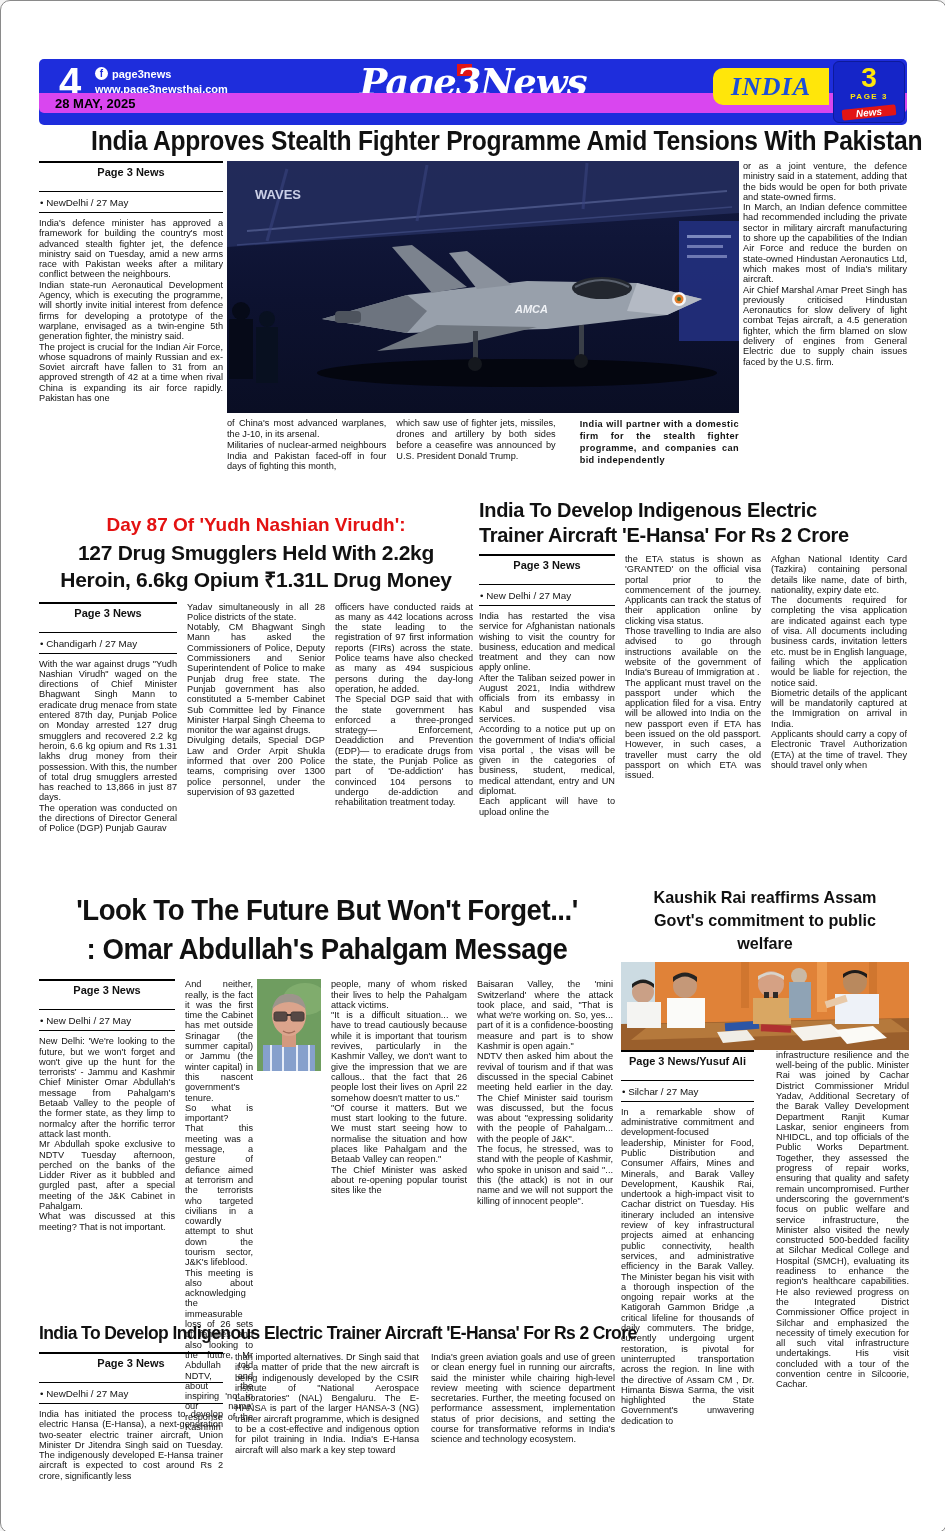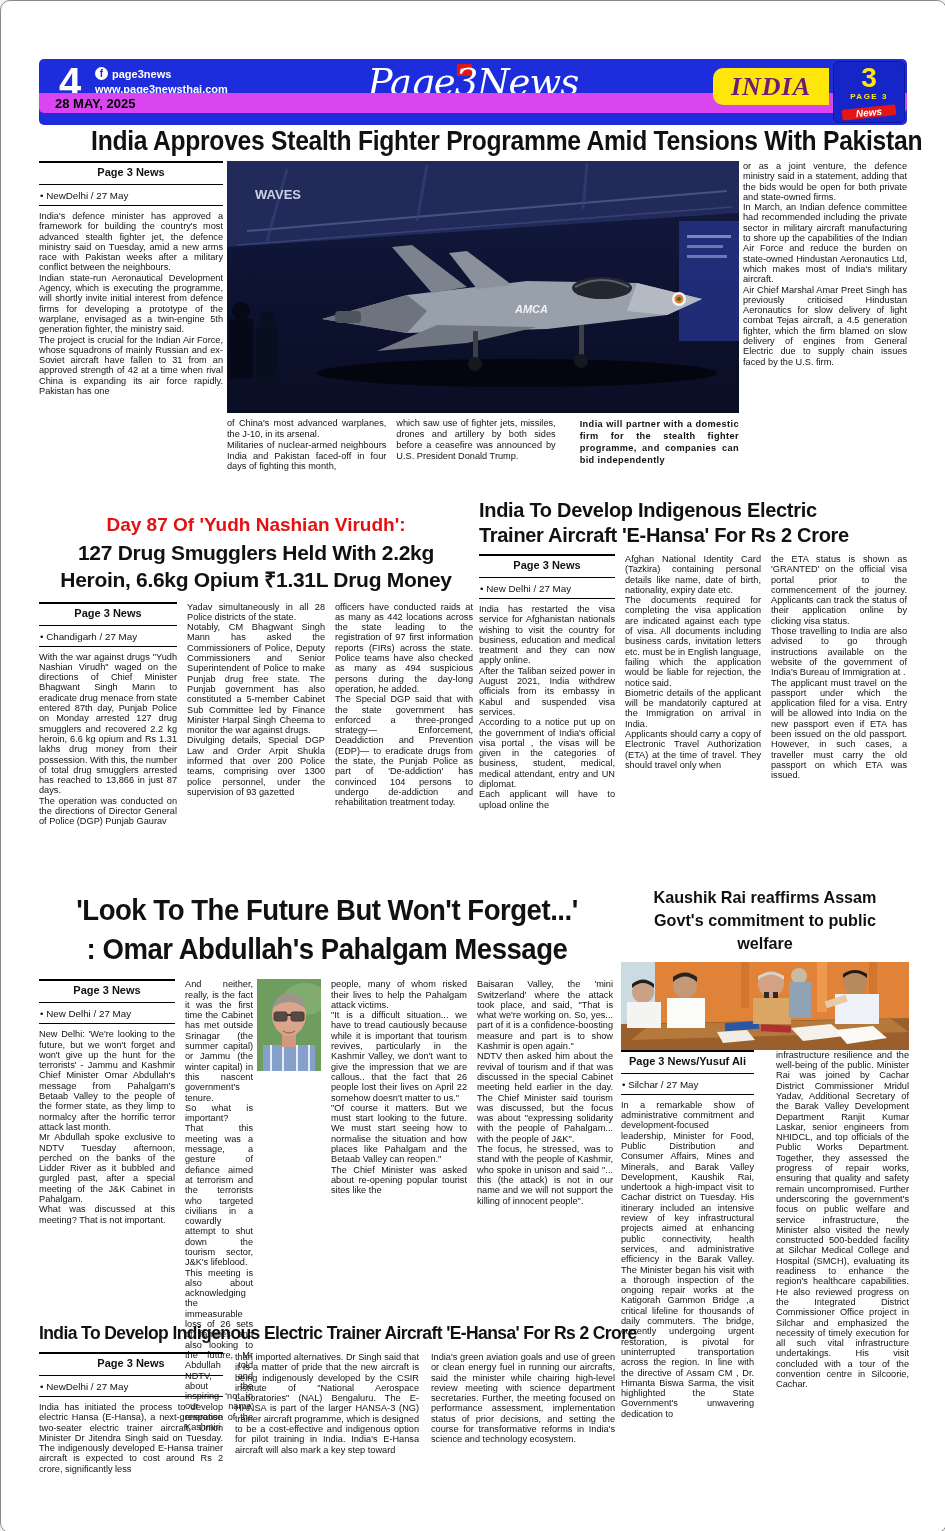--- a/index.html
+++ b/index.html
@@ -8,46 +8,46 @@
   
   .hdr{position:absolute;left:38px;top:58px;width:868px;height:66px;background:#1e2ddc;border-radius:5px;}
   .hdr-num{position:absolute;left:8px;top:0px;width:46px;text-align:center;font-size:40px;font-weight:bold;color:#fff;line-height:46px;}
   .hdr-brand{position:absolute;left:56px;top:8px;color:#fff;}
   .brand-row{display:flex;align-items:center;gap:4px;font-size:11px;font-weight:bold;}
   .fb{width:13px;height:13px;border-radius:50%;background:#fff;color:#1e2ddc;font-size:10px;font-weight:bold;
       display:flex;align-items:center;justify-content:center;}
   .site{font-size:11px;font-weight:bold;margin-top:3px;}
   .mast-accent{position:absolute;top:5px;left:50%;margin-left:-16px;width:15px;height:12px;background:#e31515;}
   .masthead{position:absolute;left:0;right:0;top:0;height:46px;display:flex;align-items:center;justify-content:center;
-            color:#fff;font-family:"DejaVu Serif",serif;font-size:37px;font-weight:normal;font-style:italic;letter-spacing:-1px;}
+            color:#fff;font-family:"DejaVu Serif",serif;font-size:37px;font-weight:bold;font-style:italic;letter-spacing:-1px;}
   .date-strip{position:absolute;left:0;right:0;bottom:12px;height:20px;background:#d946ef;display:flex;align-items:center;
               padding-left:16px;font-weight:bold;font-size:13px;color:#000;border-radius:0 0 5px 5px;box-sizing:border-box;}
   .india-tag{position:absolute;right:78px;top:9px;width:116px;height:37px;background:#ffe60a;border-radius:10px 0 0 10px;
              display:flex;align-items:center;justify-content:center;font-family:"Liberation Serif",serif;font-weight:bold;
-             font-style:italic;font-size:26px;color:#701a75;letter-spacing:1px;text-align:right;}
+             font-style:italic;font-size:26px;color:#1d4ed8;letter-spacing:1px;text-align:right;}
   .logo-box{position:absolute;right:2px;top:2px;width:72px;height:62px;background:#1525c8;border-radius:6px;
             color:#ffe60a;text-align:center;border:1px solid #0d1a9a;box-sizing:border-box;}
   .logo-3{font-size:28px;font-weight:bold;line-height:28px;margin-top:2px;}
   .logo-p3{font-size:8px;font-weight:bold;letter-spacing:1.5px;}
   .logo-news{position:absolute;left:8px;right:8px;bottom:4px;background:#e31515;color:#fff;font-size:10px;
              font-style:italic;font-weight:bold;transform:rotate(-6deg);border-radius:2px;}
   
   .hl-main{position:absolute;left:38px;top:124px;width:868px;margin:0;text-align:center;font-size:28px;font-weight:bold;
            white-space:nowrap;transform:scaleX(.88);transform-origin:50% 50%;letter-spacing:-.3px;}
   .kicker{color:#e31212;font-size:19px;font-weight:bold;text-align:center;margin:16px 0 3px;}
   .hl-drugs{font-size:21px;font-weight:bold;text-align:center;margin:0 18px 8px;line-height:1.3;letter-spacing:-.3px;}
   .hl-visa{font-size:20px;font-weight:bold;text-align:left;margin:0 0 6px;line-height:1.25;white-space:pre-line;letter-spacing:-.3px;}
   .hl-omar{font-size:29px;font-weight:bold;text-align:center;margin:0 0 10px;line-height:1.35;white-space:pre-line;
            transform:scaleX(.95);transform-origin:50% 50%;letter-spacing:-.5px;}
   .hl-kaushik{font-size:17px;font-weight:bold;text-align:center;margin:0 0 6px;line-height:1.35;white-space:pre-line;
               transform:scaleX(.95);transform-origin:50% 50%;}
   .hl-e{font-size:17.5px;font-weight:bold;text-align:center;margin:0 0 8px;white-space:nowrap;letter-spacing:-.6px;}
   
   .dl{border-top:2px solid #000;margin-bottom:5px;}
-  .dl-src{font-weight:bold;text-align:center;font-size:11px;padding:3px 0 6px;border-bottom:1.5px solid #000;}
+  .dl-src{font-weight:bold;text-align:center;font-size:11px;padding:3px 0 13px;border-bottom:1.5px solid #000;}
   .dl-city{font-weight:normal;font-size:9.8px;padding:5px 1px 4px;border-bottom:1.5px solid #000;}
   .col{font-size:9.2px;line-height:1.12;text-align:justify;white-space:pre-line;overflow:hidden;}
   
   .a1l{position:absolute;left:38px;top:160px;width:184px;height:333px;overflow:hidden;}
   .a1p{position:absolute;left:226px;top:160px;width:512px;height:252px;background:#0b1028;margin:0;}
   .a1c{position:absolute;left:226px;top:417px;width:512px;height:78px;display:flex;gap:10px;overflow:hidden;}
   .cap{width:164px;font-size:9.2px;line-height:1.18;text-align:justify;white-space:pre-line;}
   .cap-bold{font-weight:bold;letter-spacing:.4px;line-height:1.32;margin-left:14px;}
   .a1r{position:absolute;left:742px;top:160px;width:164px;height:333px;overflow:hidden;}
   .s2l{position:absolute;left:38px;top:497px;width:434px;}
@@ -200,27 +200,27 @@
       <div class="c">
         <div class="dl">
           <div class="dl-src">Page 3 News</div>
           <div class="dl-city">• New Delhi / 27 May</div>
         </div>
         <div class="col">India has restarted the visa service for Afghanistan nationals wishing to visit the country for business, education and medical treatment and they can now apply online.
 After the Taliban seized power in August 2021, India withdrew officials from its embassy in Kabul and suspended visa services.
 According to a notice put up on the government of India's official visa portal , the visas will be given in the categories of business, student, medical, medical attendant, entry and UN diplomat.
 Each applicant will have to upload online the</div>
       </div>
+      <div class="c col">the ETA status is shown as 'GRANTED' on the official visa portal prior to the commencement of the journey. Applicants can track the status of their application online by clicking visa status.
+Those travelling to India are also advised to go through instructions available on the website of the government of India's Bureau of Immigration at .
+The applicant must travel on the passport under which the application filed for a visa. Entry will be allowed into India on the new passport even if ETA has been issued on the old passport. However, in such cases, a traveller must carry the old passport on which ETA was issued.</div>
       <div class="c col">Afghan National Identity Card (Tazkira) containing personal details like name, date of birth, nationality, expiry date etc.
 The documents required for completing the visa application are indicated against each type of visa. All documents including business cards, invitation letters etc. must be in English language, failing which the application would be liable for rejection, the notice said.
 Biometric details of the applicant will be mandatorily captured at the Immigration on arrival in India.
 Applicants should carry a copy of Electronic Travel Authorization (ETA) at the time of travel. They should travel only when</div>
-      <div class="c col">the ETA status is shown as 'GRANTED' on the official visa portal prior to the commencement of the journey. Applicants can track the status of their application online by clicking visa status.
-Those travelling to India are also advised to go through instructions available on the website of the government of India's Bureau of Immigration at .
-The applicant must travel on the passport under which the application filed for a visa. Entry will be allowed into India on the new passport even if ETA has been issued on the old passport. However, in such cases, a traveller must carry the old passport on which ETA was issued.</div>
     </div>
   </section>
 
   <section class="s3">
     <h2 class="hl-omar">'Look To The Future But Won't Forget...'
 : Omar Abdullah's Pahalgam Message</h2>
     <div class="s3cols">
       <div class="c">
         <div class="dl">
           <div class="dl-src">Page 3 News</div>

